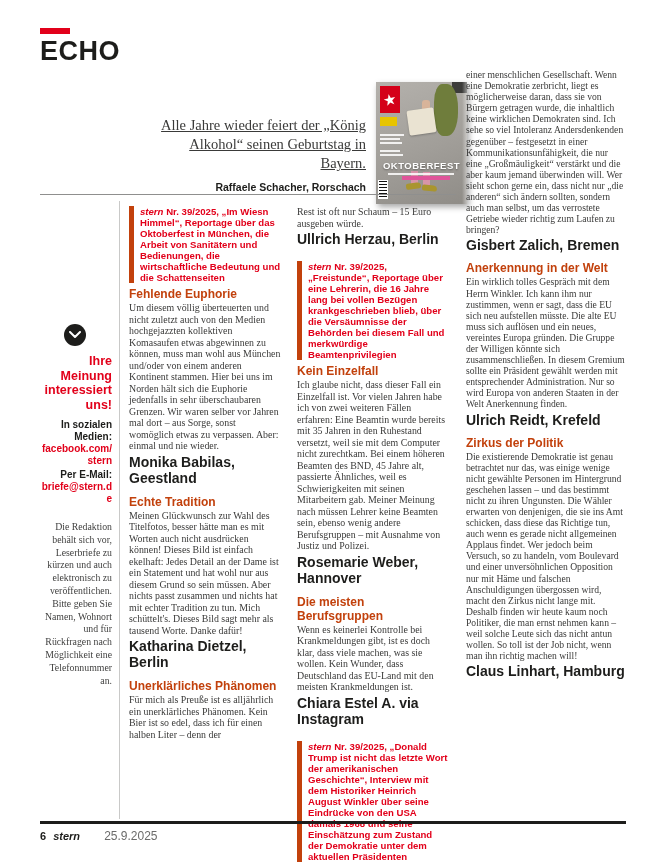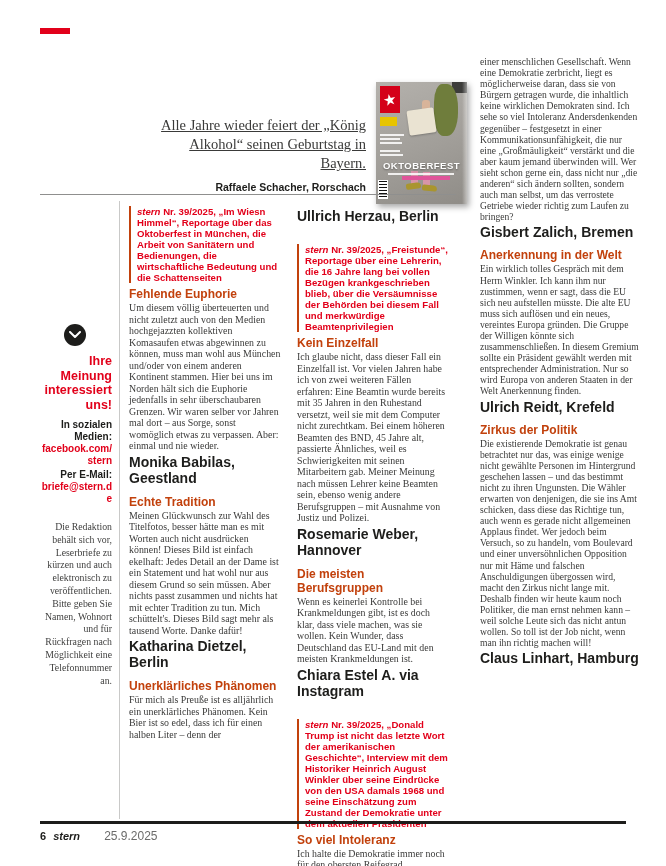--- a/index.html
+++ b/index.html
@@ -56,39 +56,40 @@
   .circle{width:22px;height:22px;border-radius:50%;background:#1d1d1b;margin:0 auto 8px;display:flex;align-items:center;justify-content:center;}
   .sb-title{color:#e2001a;font-weight:800;font-size:12.5px;line-height:14.5px;margin-bottom:7px;}
   .sb-label{font-weight:800;font-size:10px;line-height:12px;color:#1d1d1b;}
   .sb-link{color:#e2001a;font-weight:700;font-size:10px;line-height:12px;margin-bottom:2px;word-break:break-word;}
   .sb-note{font-family:"Liberation Serif",serif;font-size:9.8px;line-height:12.8px;color:#3f3f3e;margin:16px 0 0;}
 
   
   .col{position:absolute;top:206px;}
   .col1{left:129px;width:152px;}
   .col2{left:297px;width:152px;}
-  .col3{left:466px;top:56px;width:159px;margin-left:14px;}
-  .intro{border-left:2px solid #c2410c;padding-left:6px;color:#e2001a;font-weight:700;
+  .col3{left:466px;top:69px;width:159px;}
+  .intro{border-left:5px solid #c2410c;padding-left:6px;color:#e2001a;font-weight:700;
          font-size:9.6px;line-height:11px;margin:0 0 4px;}
   .intro .brand{font-style:italic;}
-  .col2 .intro{margin-top:20px;}
+  .col2 .intro{margin-top:14px;}
   .letter{margin-bottom:9px;}
   .letter h3{margin:2px 0 1px;font-size:12px;line-height:14px;font-weight:800;color:#c2410c;}
   .lbody{margin:0;font-family:"Liberation Serif",serif;font-size:9.9px;line-height:11.5px;color:#3a3a39;text-align:left;}
   .col3 .lbody{font-size:9.6px;line-height:11.1px;}
   .attr{margin:2px 0 0;font-size:14px;font-weight:700;color:#1d1d1b;}
   .cont{margin-top:0;}
   .col3 .letter{margin-bottom:8px;}
 </style>
 </head>
 <body>
 
 <div class="page">
 
   <div class="echo-tick"></div>
+  <h1 class="echo">ECHO</h1>
 
   <div class="pullquote">
     <p class="pq-text">Alle Jahre wieder feiert der „König Alkohol“ seinen Geburtstag in Bayern.</p>
     <p class="pq-attr">Raffaele Schacher, Rorschach</p>
   </div>
 
   <div class="cover">
     <div class="darkobj"></div>
     <div class="coat"></div>
     <div class="arm"></div>
@@ -142,20 +143,21 @@
       <p class="attr">Katharina Dietzel, Berlin</p>
     </div>
     <div class="letter">
       <h3>Unerklärliches Phänomen</h3>
       <p class="lbody">Für mich als Preuße ist es alljährlich ein unerklärliches Phänomen. Kein Bier ist so edel, dass ich für einen halben Liter – denn der</p>
     </div>
   </div>
 
   <div class="col col2">
     <div class="letter cont">
+      <p class="lbody">Rest ist oft nur Schaum – 15 Euro ausgeben würde.</p>
       <p class="attr">Ullrich Herzau, Berlin</p>
     </div>
     <p class="intro"><span class="brand">stern</span><span> Nr. 39/2025, „Freistunde“, Reportage über eine Lehrerin, die 16 Jahre lang bei vollen Bezügen krankgeschrieben blieb, über die Versäumnisse der Behörden bei diesem Fall und merkwürdige Beamtenprivilegien</span></p>
     <div class="letter">
       <h3>Kein Einzelfall</h3>
       <p class="lbody">Ich glaube nicht, dass dieser Fall ein Einzelfall ist. Vor vielen Jahren habe ich von zwei weiteren Fällen erfahren: Eine Beamtin wurde bereits mit 35 Jahren in den Ruhestand versetzt, weil sie mit dem Computer nicht zurechtkam. Bei einem höheren Beamten des BND, 45 Jahre alt, passierte Ähnliches, weil es Schwierigkeiten mit seinen Mitarbeitern gab. Meiner Meinung nach müssen Lehrer keine Beamten sein, ebenso wenig andere Berufsgruppen – mit Ausnahme von Justiz und Polizei.</p>
       <p class="attr">Rosemarie Weber, Hannover</p>
     </div>
     <div class="letter">
       <h3>Die meisten Berufsgruppen</h3>

